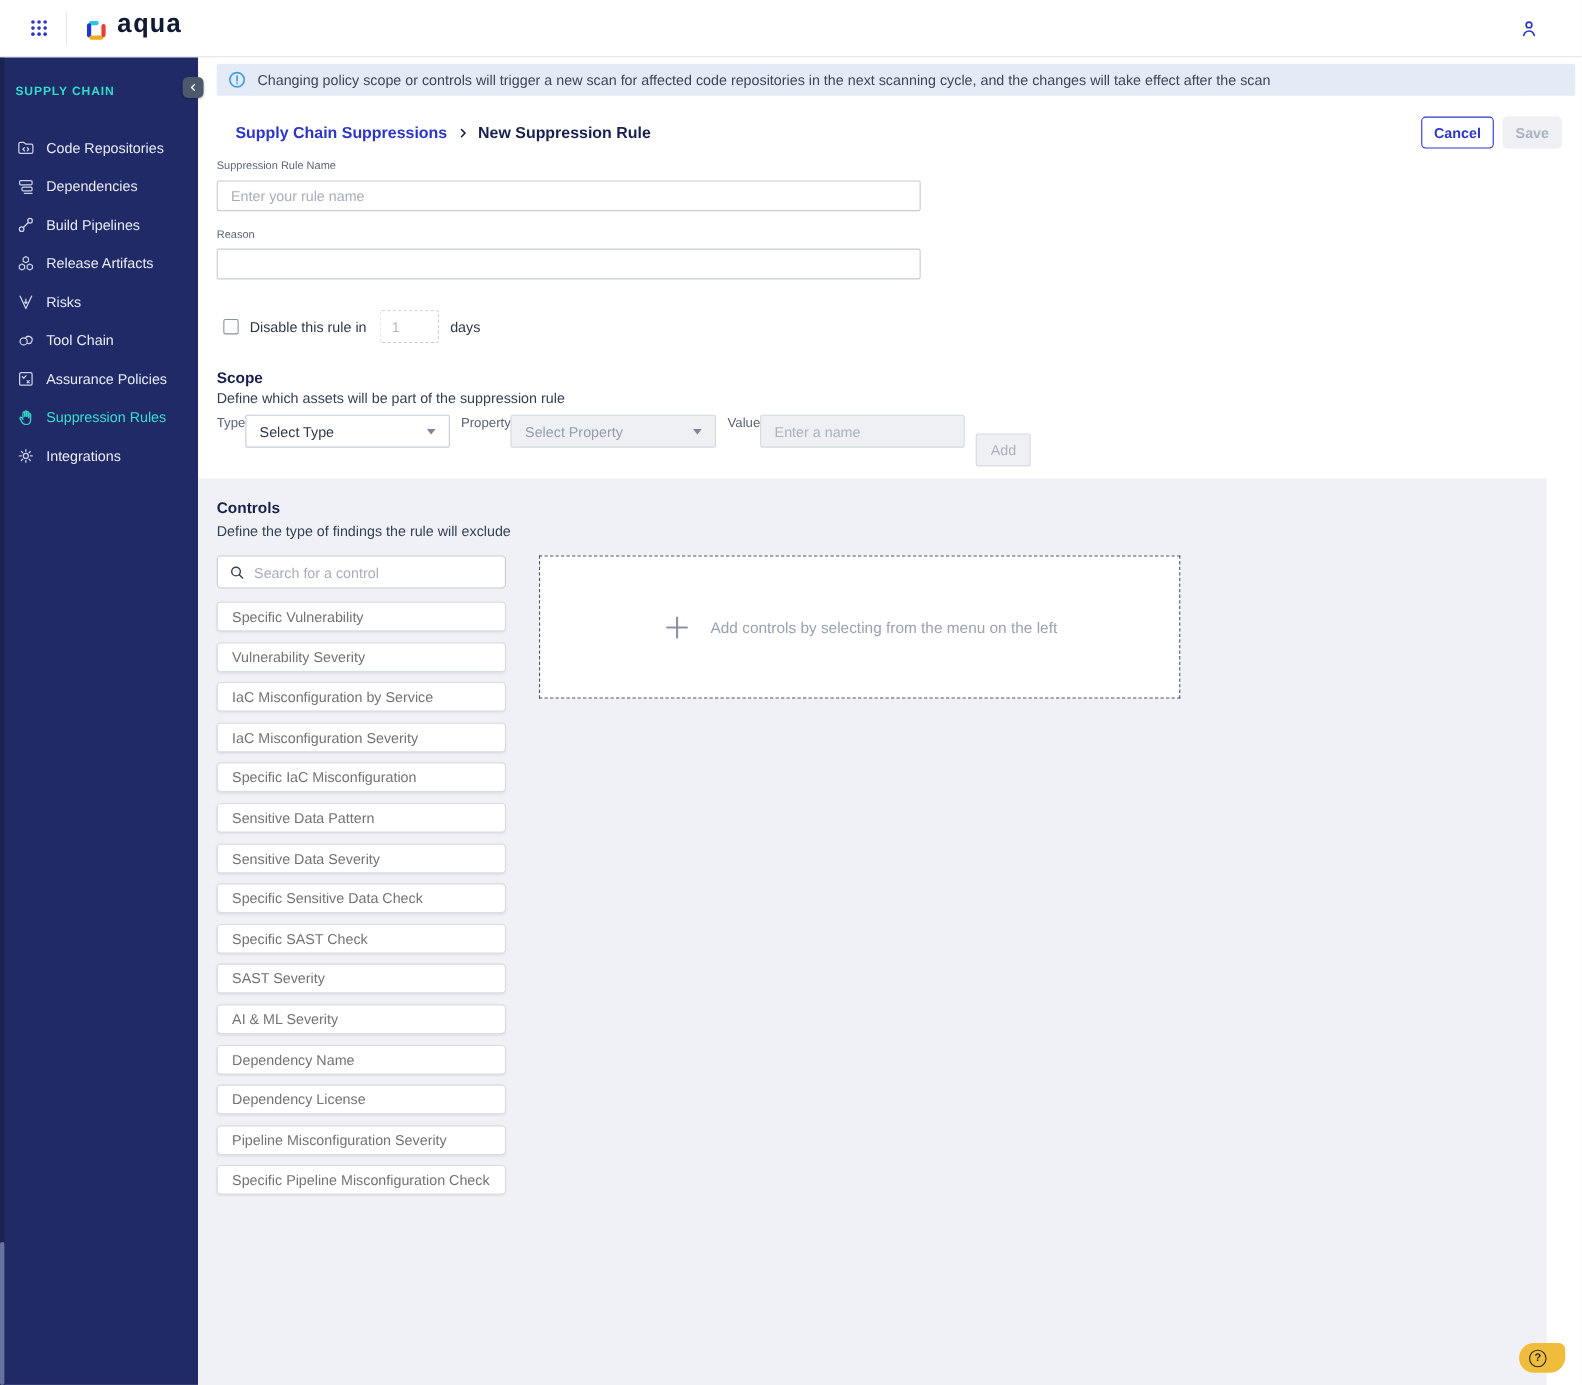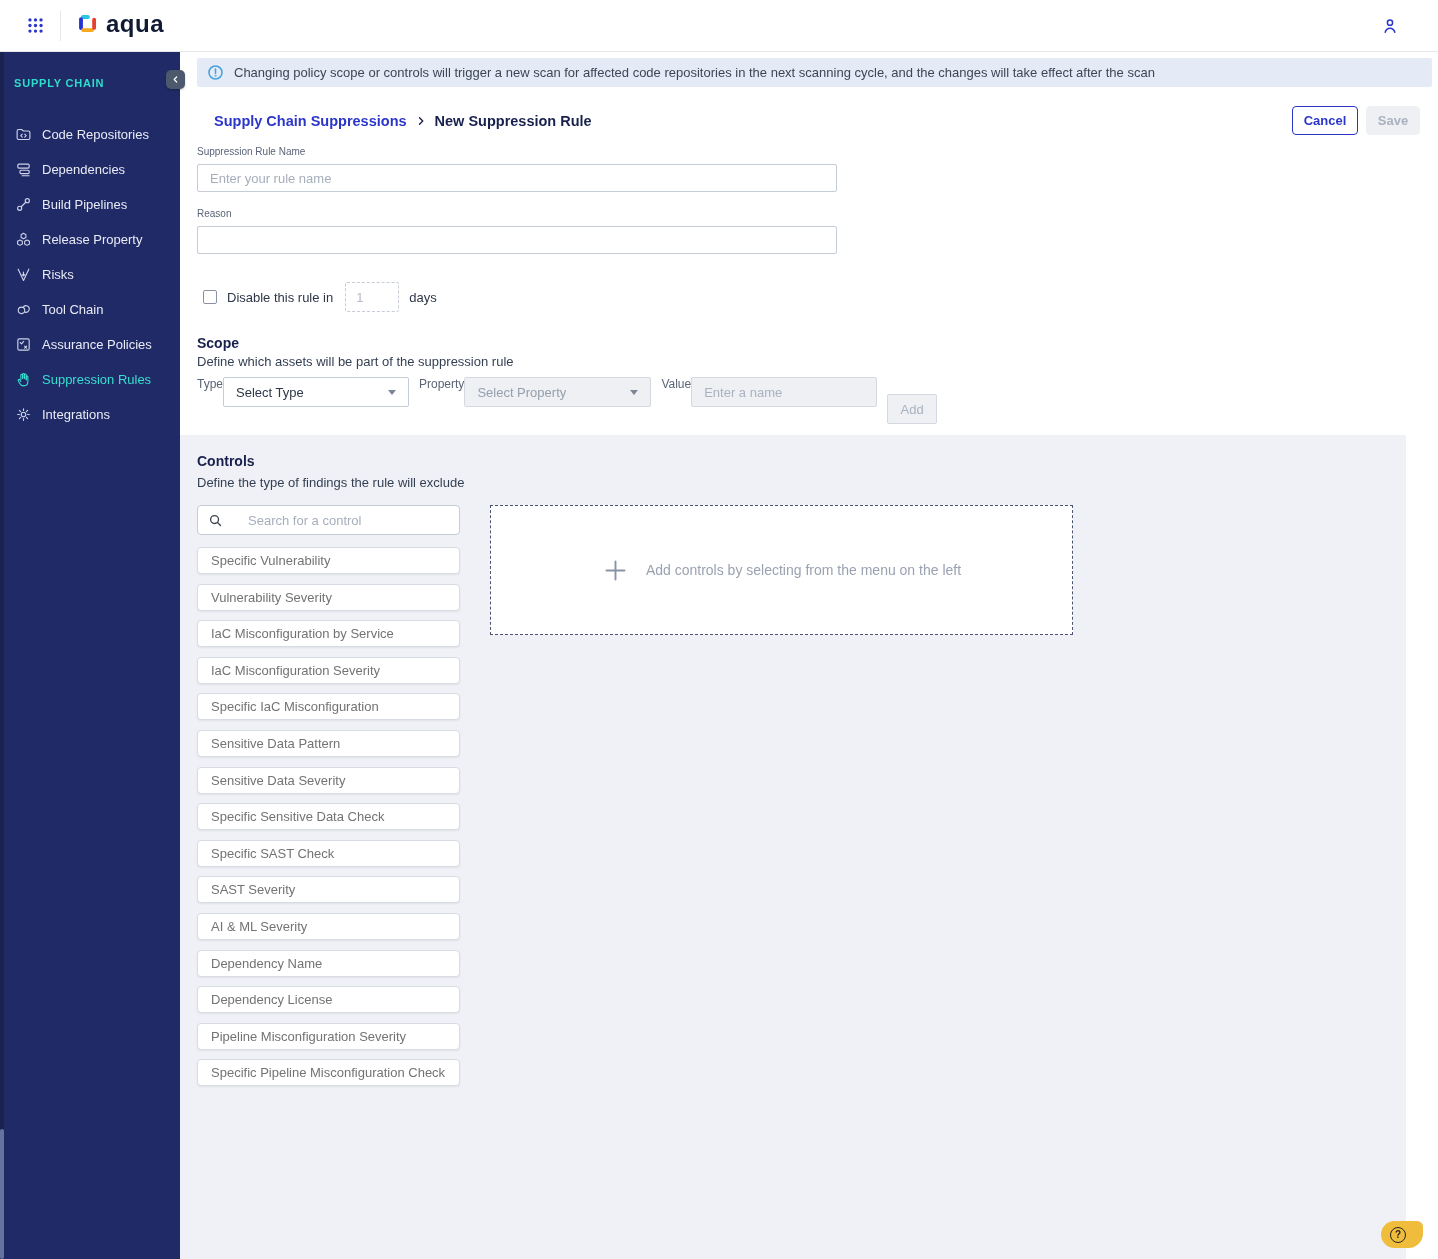--- a/index.html
+++ b/index.html
@@ -12,21 +12,21 @@
   svg { display:block; }
 
   
   .topbar {
     position:absolute; top:0; left:0; right:0; height:52px;
     background:#fff; border-bottom:1px solid #e4e7ec;
     display:flex; align-items:center; z-index:10;
   }
   .grid-btn { margin-left:26px; cursor:pointer; }
   .topbar-divider { width:1px; height:30px; background:#e4e7ec; margin:0 15px; }
-  .logo { display:flex; align-items:flex-start; gap:7px; cursor:pointer; }
+  .logo { display:flex; align-items:flex-end; gap:7px; cursor:pointer;font-family:Liberation Mono, monospace; }
   .logo-word { font-size:24px; font-weight:700; color:#101b33; letter-spacing:.5px; line-height:1; padding-bottom:3px;}
   .topbar-spacer { flex:1; }
   .user-btn { margin-right:38px; cursor:pointer; }
 
   
   .sidebar {
     position:absolute; top:52px; left:0; bottom:0; width:180px;
     background:#202a66; z-index:5;
   }
   .sidebar::before { 
@@ -133,21 +133,21 @@
   .controls-panel {
     position:absolute; left:0; top:383px; right:32px; height:872px;
     background:#f0f1f6;
   }
   .panel-title { position:absolute; left:17px; top:18px; font-size:14px; font-weight:700; color:#18214d; }
   .panel-desc { position:absolute; left:17px; top:40px; font-size:13px; color:#333f52; }
 
   .search-box {
     position:absolute; left:17px; top:70px; width:263px; height:30px;
     background:#fff; border:1px solid #c6ccd6; border-radius:4px;
-    display:flex; align-items:center; gap:25px; padding:0 10px;
+    display:flex; align-items:center; gap:8px; padding:0 10px;
   }
   .search-box input {
     border:none; outline:none; flex:1; font-family:inherit; font-size:13px;
     color:#2d3748; background:transparent;
   }
   .search-box input::placeholder { color:#a6aebc; }
 
   .control-list { position:absolute; left:17px; top:112px; width:263px; }
   .control-item {
     height:27px; background:#fff; border:1px solid #d8dce3; border-radius:4px;
@@ -251,21 +251,21 @@
       </div>
 
       <div class="nav-item">
         <span class="nav-icon">
           <svg width="17" height="17" viewBox="0 0 24 24" fill="none" stroke="currentColor" stroke-width="1.5" stroke-linejoin="round">
             <path d="M12 3.2l3.4 2v3.9L12 11l-3.4-1.9V5.2z"></path>
             <path d="M7 12.6l3.4 1.9v3.9L7 20.3l-3.4-1.9v-3.9z"></path>
             <path d="M17 12.6l3.4 1.9v3.9L17 20.3l-3.4-1.9v-3.9z"></path>
           </svg>
         </span>
-        <span>Release Property</span>
+        <span>Release Artifacts</span>
       </div>
 
       <div class="nav-item">
         <span class="nav-icon">
           <svg width="17" height="17" viewBox="0 0 24 24" fill="none" stroke="currentColor" stroke-width="1.6" stroke-linecap="round" stroke-linejoin="round">
             <path d="M4.5 4.5L12 20.5 19.5 4.5"></path>
             <path d="M12 8.5v5.5m0 0l-1.8-1.8M12 14l1.8-1.8"></path>
           </svg>
         </span>
         <span>Risks</span>

